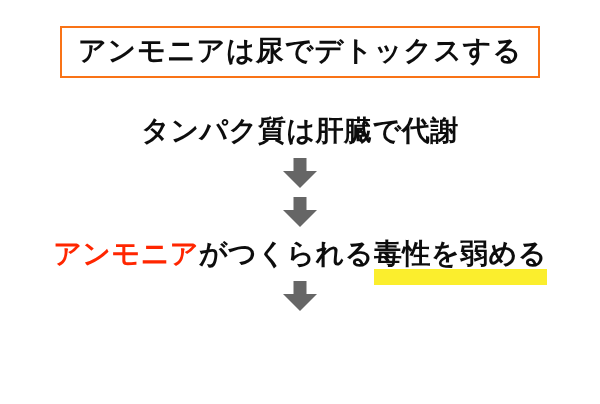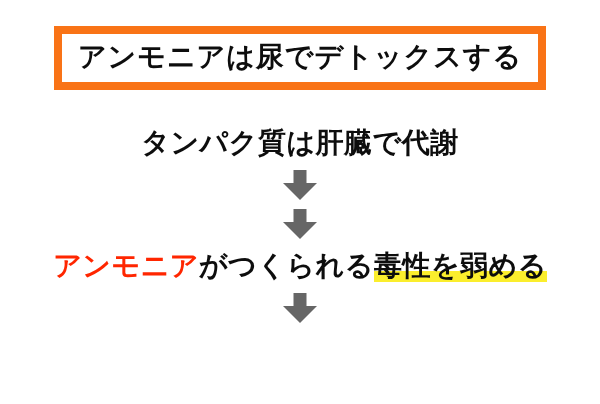--- a/index.html
+++ b/index.html
@@ -14,21 +14,21 @@
     position:relative;
     width:600px;height:404px;
     background:var(--bg);
     font-family:"Liberation Sans","DejaVu Sans",sans-serif;
     display:flex;flex-direction:column;align-items:center;
     overflow:hidden;
     color:var(--ink);
   }
   .title-box{
     margin-top:26px;
-    border:8px solid #f97316;
+    border:2px solid #f97316;
     padding:4px 16px 6px 16px;
     font-size:28px;
     font-weight:900;
     letter-spacing:1px;
     white-space:nowrap;
   }
   .flow{
     display:flex;flex-direction:column;align-items:center;
     margin-top:35px;
     gap:9px;
@@ -37,21 +37,21 @@
     font-size:28px;
     font-weight:900;
     line-height:36px;
     letter-spacing:0.5px;
     white-space:nowrap;
   }
   .seg{display:inline;}
   .seg-red{color:var(--red);}
   .seg-highlight{
     background:linear-gradient(to bottom, transparent 66%, var(--hl) 66%);
-    padding-bottom:1px;
+    padding-bottom:16px;
   }
   .arrow{
     height:30px;
     display:flex;align-items:center;justify-content:center;
   }
 </style>
 </head>
 <body>
 
 <div class="slide">

